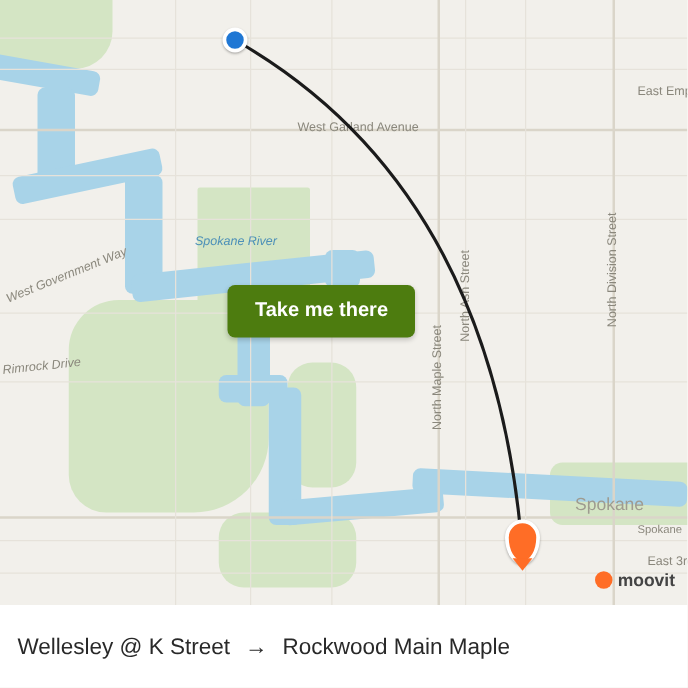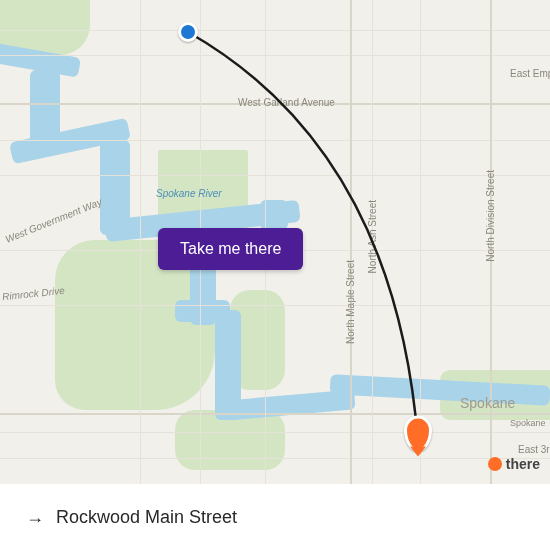--- a/index.html
+++ b/index.html
@@ -23,21 +23,21 @@
   .map-label.city { color: #9e9b90; font-size: 14px; }
   .map-label.vert { writing-mode: vertical-rl; transform: rotate(180deg); }
   
   .route-svg { position: absolute; inset: 0; }
   
   .marker { position: absolute; width: 20px; height: 20px; border-radius: 50%; border: 3px solid #fff; transform: translate(-50%, -50%); box-shadow: 0 1px 2px rgba(0,0,0,.3); }
   .marker.start { background: #1f77d4; }
   .marker.end { background: #ff6d26; width: 28px; height: 36px; border-radius: 50% 50% 50% 50% / 40% 40% 60% 60%; transform: translate(-50%, -90%); }
   .marker.end::after{content:"";position:absolute;left:50%;bottom:-8px;transform:translateX(-50%);width:0;height:0;border-left:8px solid transparent;border-right:8px solid transparent;border-top:10px solid #ff6d26;}
   
-  .cta { position: absolute; background: #4c1d95; color: #fff; font-size: 16px; font-weight: 400; padding: 12px 22px; border-radius: 6px; cursor: pointer; box-shadow: 0 2px 4px rgba(0,0,0,.2); }
+  .cta { position: absolute; background: #4d7c0f; color: #fff; font-size: 16px; font-weight: 700; padding: 12px 22px; border-radius: 6px; cursor: pointer; box-shadow: 0 2px 4px rgba(0,0,0,.2); margin-left: 24px; }
   
   .attrib { position: absolute; bottom: 4px; left: 6px; font-size: 9px; color: #333; }
   .attrib span { margin-right: 6px; }
   
   .logo { position: absolute; bottom: 12px; right: 10px; display:flex; align-items:center; gap:4px; color:#444; font-size:14px; font-weight:600;}
   .logo .dot { width:14px;height:14px;background:#ff6d26;border-radius:50%; }
   
   .footer { width: 550px; height: 66px; display: flex; align-items: center; padding: 0 14px; background: #fff; font-size: 18px; color: #292929; }
   .footer .arrow { margin: 0 12px; font-size: 18px; color: #292929; }
 </style>
@@ -103,20 +103,21 @@
   </svg>
 
   <div class="marker start" style="left:188px;top:32px"></div>
   <div class="marker end" style="left:418px;top:448px"></div>
 
   <div class="cta" style="left:158px;top:228px">Take me there</div>
 
 
   <div class="logo">
     <div class="dot"></div>
-    <span>there</span>
+    <span>moovit</span>
   </div>
 </div>
 
 <div class="footer">
+  <span>Wellesley @ K Street</span>
   <span class="arrow">→</span>
-  <span>Rockwood Main Street</span>
+  <span>Rockwood Main Maple</span>
 </div>
 
 </body></html>

